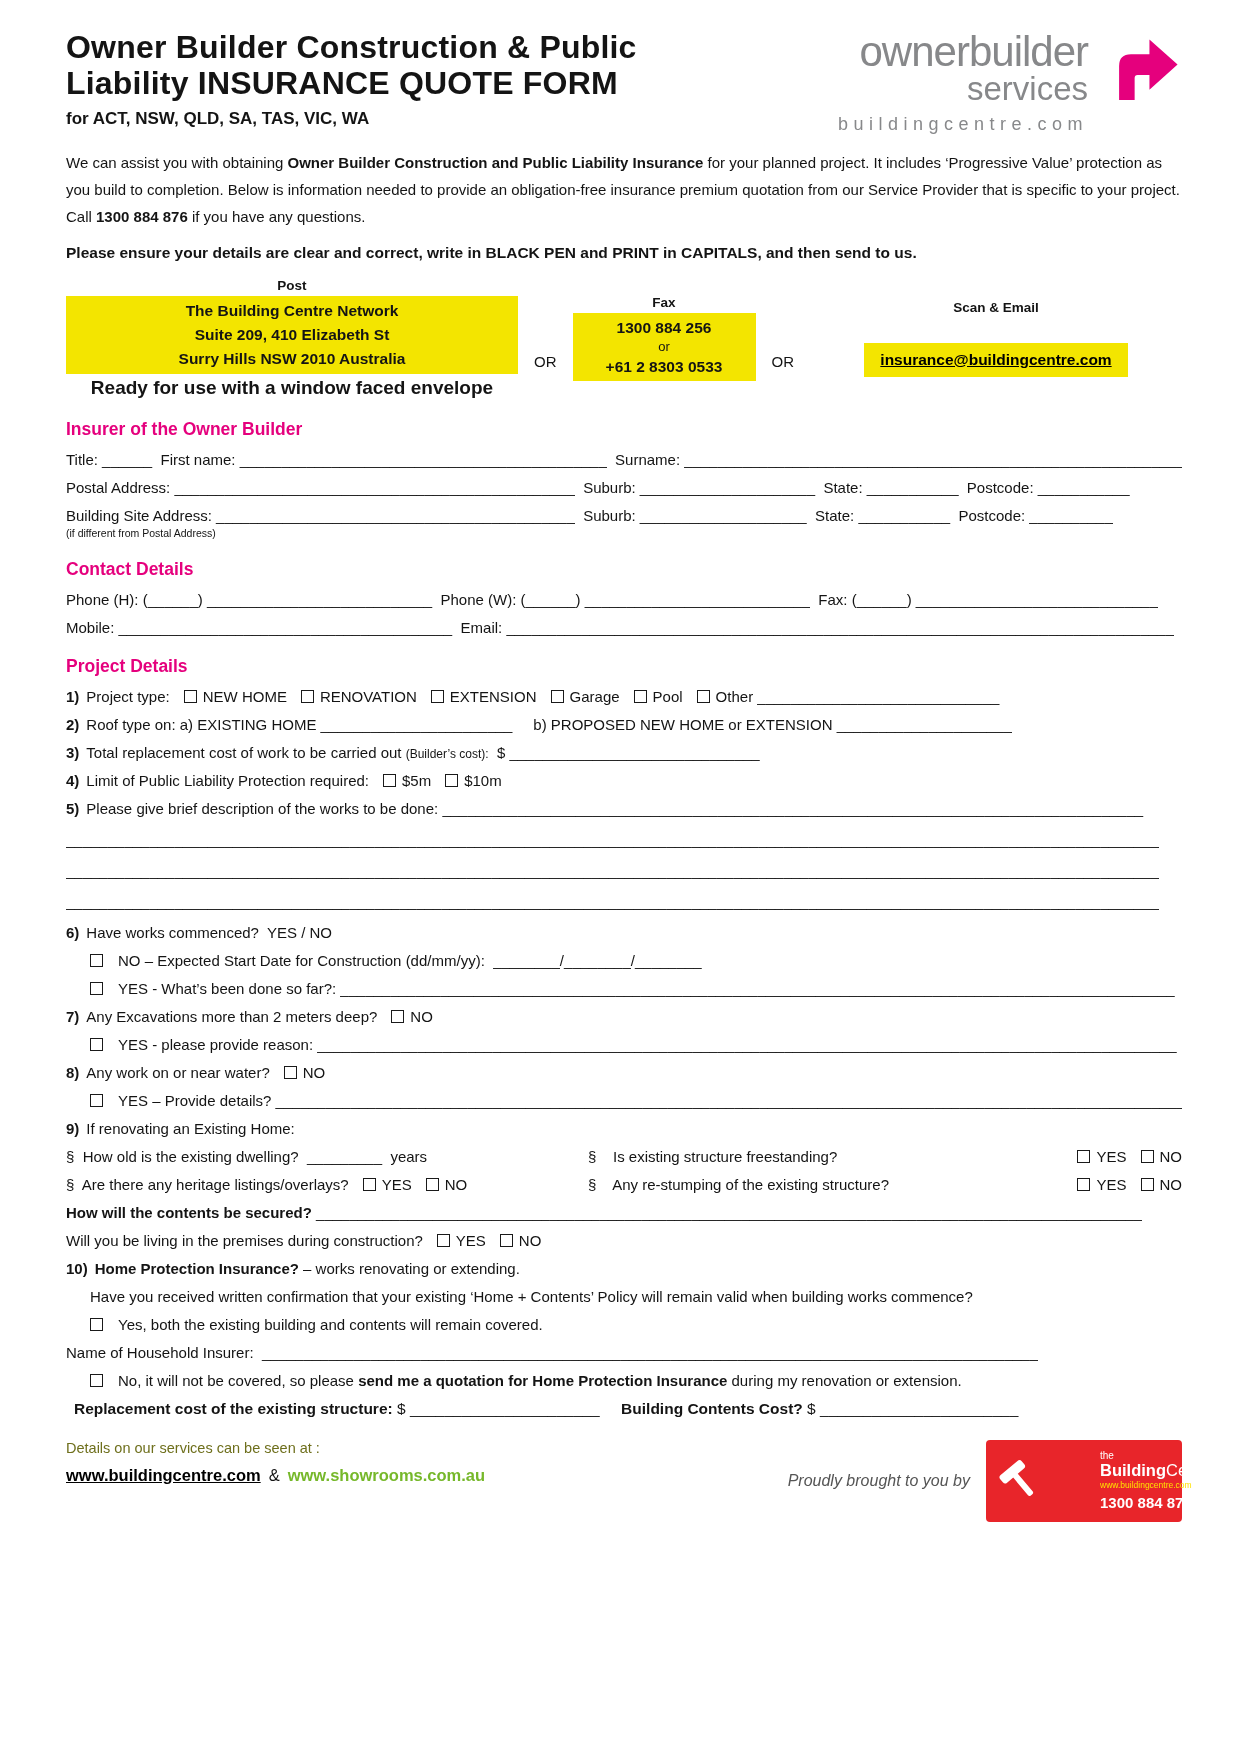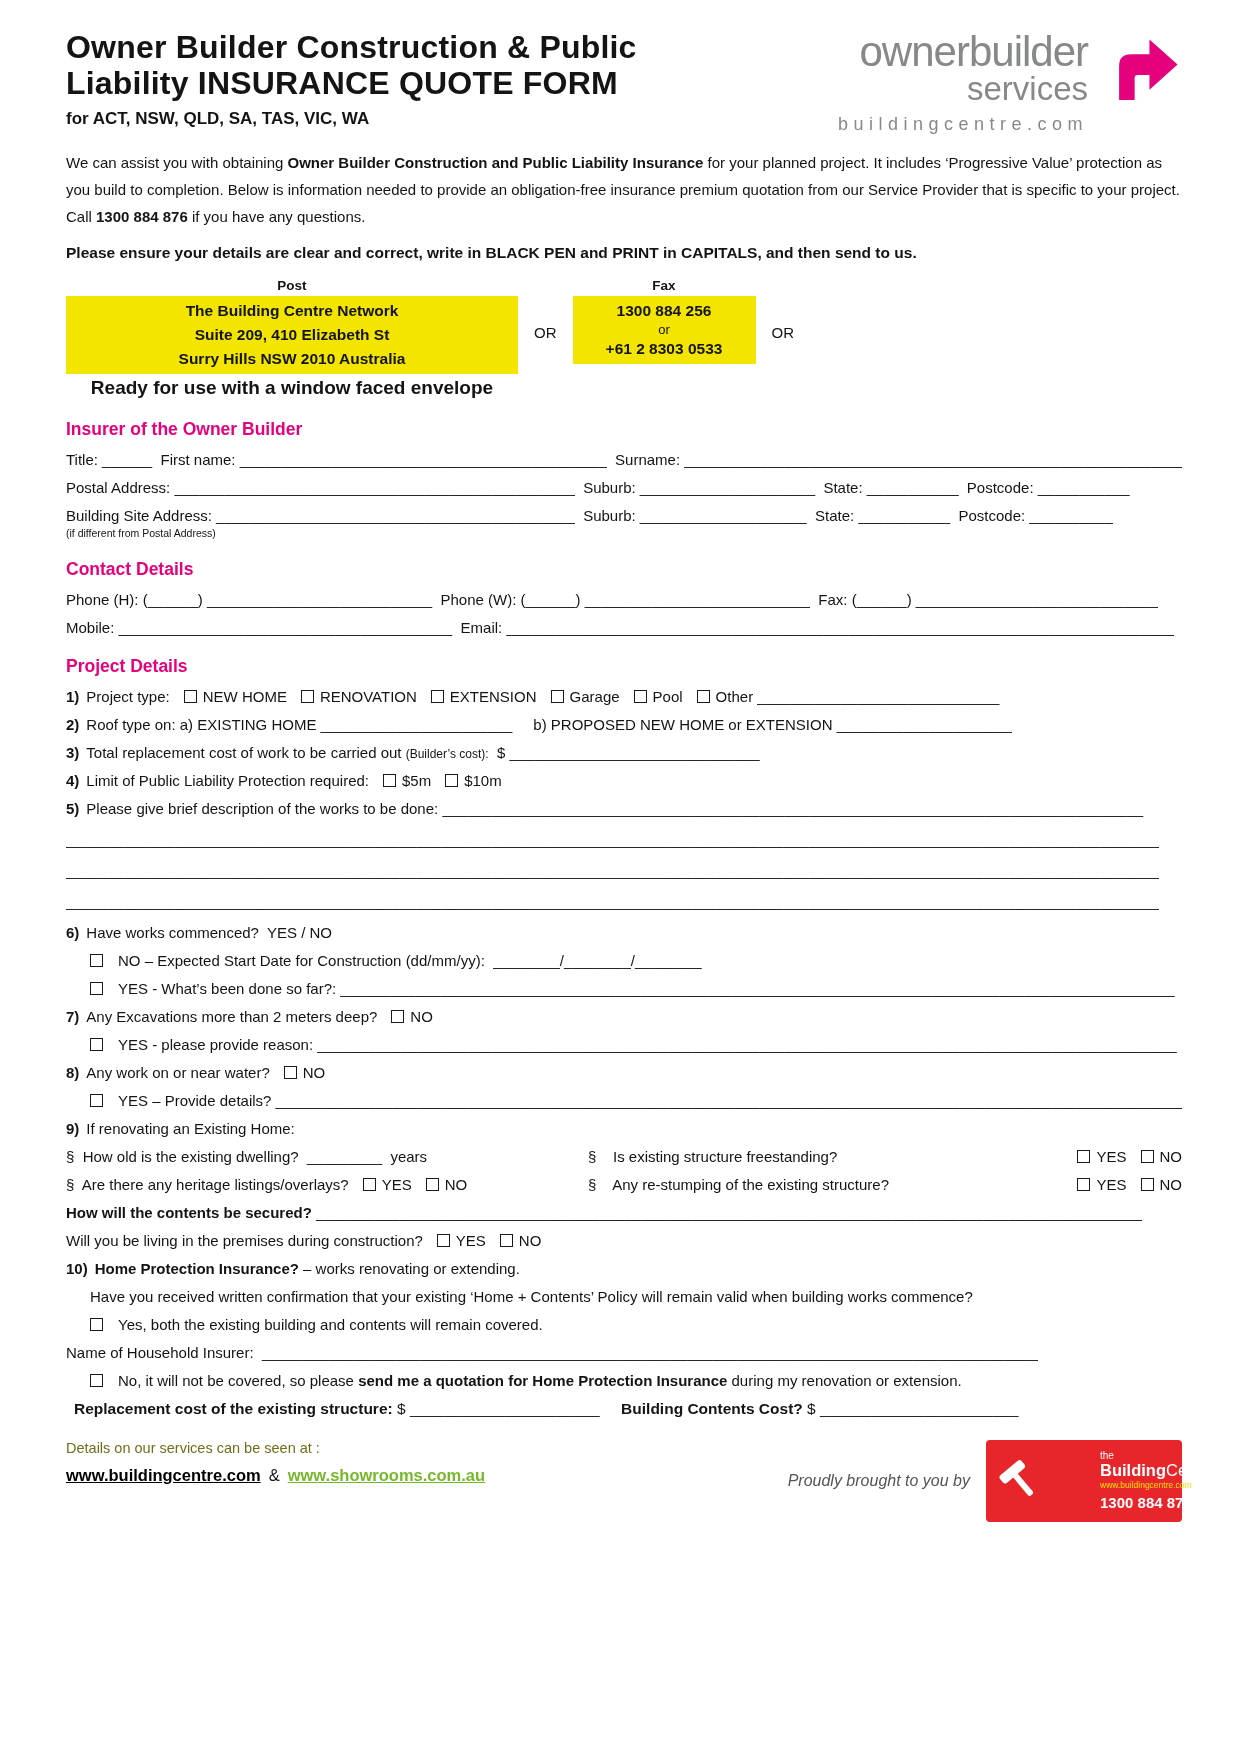--- a/index.html
+++ b/index.html
@@ -19,21 +19,21 @@
   .logo-words{text-align:right;color:var(--logo-gray);}
   .lw1{font-size:42px;line-height:.95;letter-spacing:-1px;}
   .lw2{font-size:33px;line-height:1.05;}
   .lw3{font-size:18px;letter-spacing:5.5px;margin-top:7px;white-space:nowrap;}
   .logo-icon{width:74px;height:74px;flex:0 0 auto;}
 
   .intro{font-size:15px;line-height:1.8;margin:14px 0 0;}
   .instruction{font-size:15.5px;font-weight:700;margin:14px 0 8px;}
 
   
-  .send{display:flex;align-items:flex-start;margin-top:16px;}
+  .send{display:flex;align-items:center;margin-top:16px;}
   .post-col{width:452px;text-align:center;}
   .fax-col{width:183px;text-align:center;}
   .email-col{flex:1;text-align:center;}
   .send-label{font-weight:700;font-size:13.5px;margin-bottom:3px;}
   .yellow{background:var(--yellow);}
   .post-block{font-weight:700;font-size:15.5px;line-height:1.55;padding:3px 0;}
   .post-note{font-weight:700;font-size:19px;margin-top:3px;}
   .or{font-size:15px;margin:46px 16px 0;}
   .fax-block{padding:3px 0;}
   .fx1{font-weight:700;font-size:15.5px;line-height:1.5;}
@@ -57,21 +57,21 @@
   .q9l{display:inline-block;width:522px;}
   .yn{margin-left:auto;}
   .indent1{margin-left:24px;}
   .repl{font-size:15.5px;margin-left:8px;}
 
   
   .ftr{display:flex;justify-content:space-between;align-items:flex-start;margin-top:22px;}
   .ftr-services{color:var(--olive);font-size:14.5px;}
   .ftr-links{font-size:16.5px;margin-top:10px;}
   .lnk1{color:#000;font-weight:700;text-decoration:underline;margin-right:8px;cursor:pointer;}
-  .lnk2{color:var(--link-green);font-weight:700;text-decoration:underline;margin-left:8px;cursor:pointer;}
+  .lnk2{color:var(--link-green);font-weight:700;margin-left:8px;cursor:pointer;}
   .ftr-right{display:flex;align-items:center;gap:16px;}
   .brought{color:#555;font-size:16px;font-style:italic;white-space:nowrap;}
   .badge{background:var(--red);width:196px;padding:10px 10px;display:flex;gap:8px;align-items:center;border-radius:4px;}
   .badge svg{width:48px;height:48px;flex:0 0 auto;}
   .badge-text{color:#fff;text-align:left;line-height:1.12;margin-left:48px;}
   .badge-the{font-size:10px;}
   .badge-name{font-size:16.5px;}
   .badge-site{color:#ffe200;font-size:8.5px;margin-top:2px;}
   .badge-phone{font-size:15px;font-weight:700;margin-top:4px;}
 </style>
@@ -115,20 +115,24 @@
     <div class="or">OR</div>
     <div class="fax-col">
       <div class="send-label">Fax</div>
       <div class="yellow fax-block">
         <div class="fx1">1300 884 256</div>
         <div class="fx2">or</div>
         <div class="fx1">+61 2 8303 0533</div>
       </div>
     </div>
     <div class="or">OR</div>
+    <div class="email-col">
+      <div class="send-label">Scan &amp; Email</div>
+      <div class="yellow email-pill">insurance@buildingcentre.com</div>
+    </div>
   </section>
 
   <h3 class="sec">Insurer of the Owner Builder</h3>
   <div class="line">Title: ______  First name: ____________________________________________  Surname: ____________________________________________________________</div>
   <div class="line">Postal Address: ________________________________________________  Suburb: _____________________  State: ___________  Postcode: ___________</div>
   <div class="line">Building Site Address: ___________________________________________  Suburb: ____________________  State: ___________  Postcode: __________</div>
   <div class="subnote">(if different from Postal Address)</div>
 
   <h3 class="sec">Contact Details</h3>
   <div class="line">Phone (H): (______) ___________________________  Phone (W): (______) ___________________________  Fax: (______) _____________________________</div>

